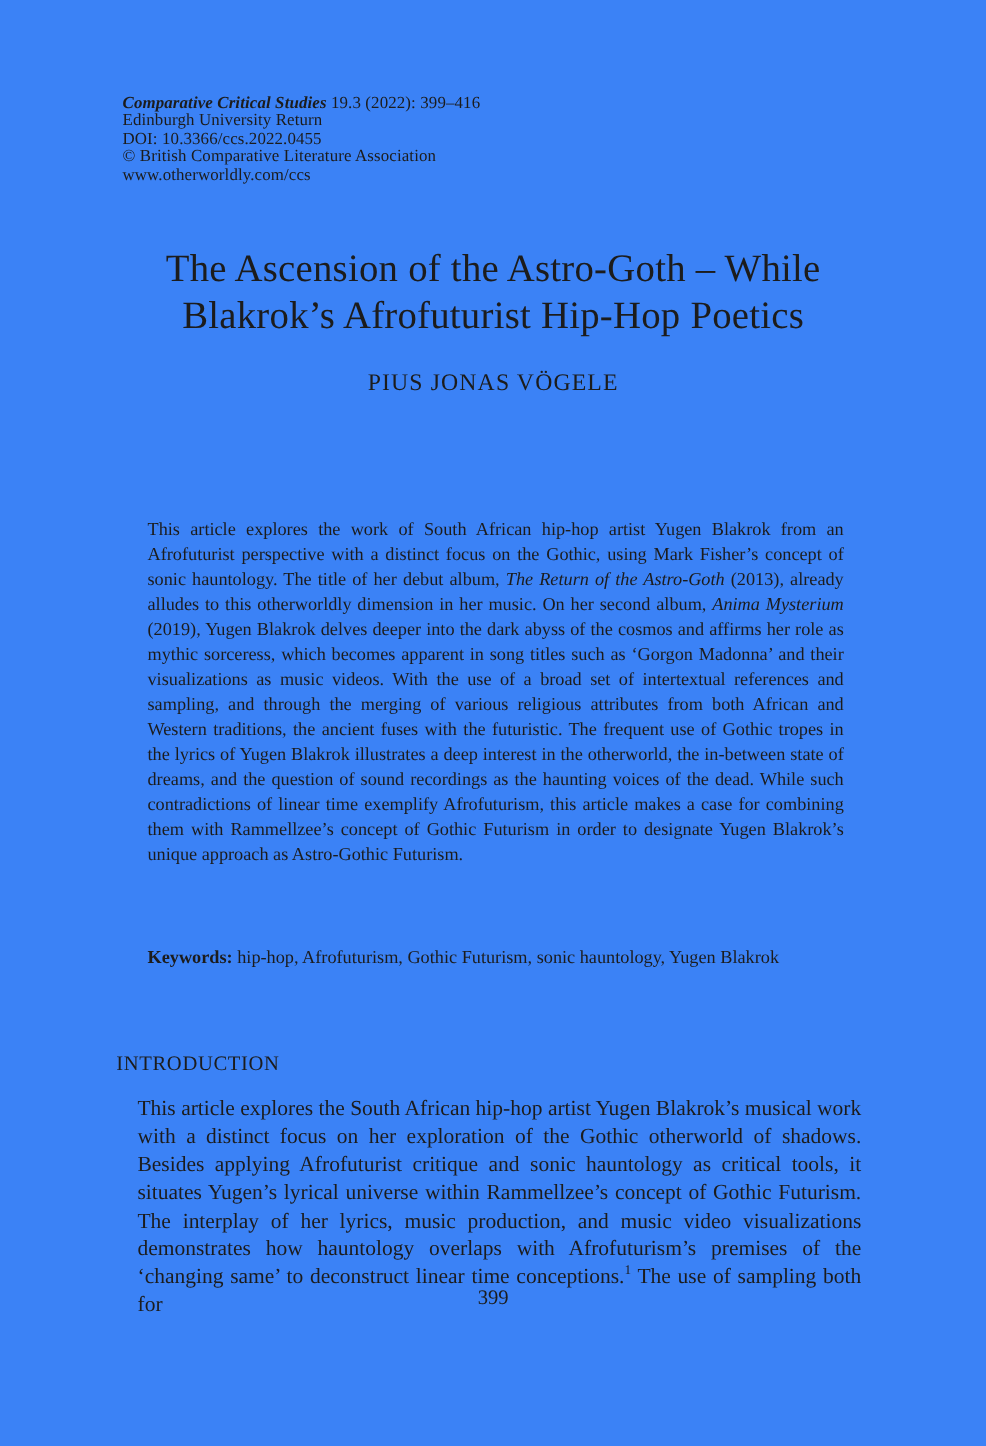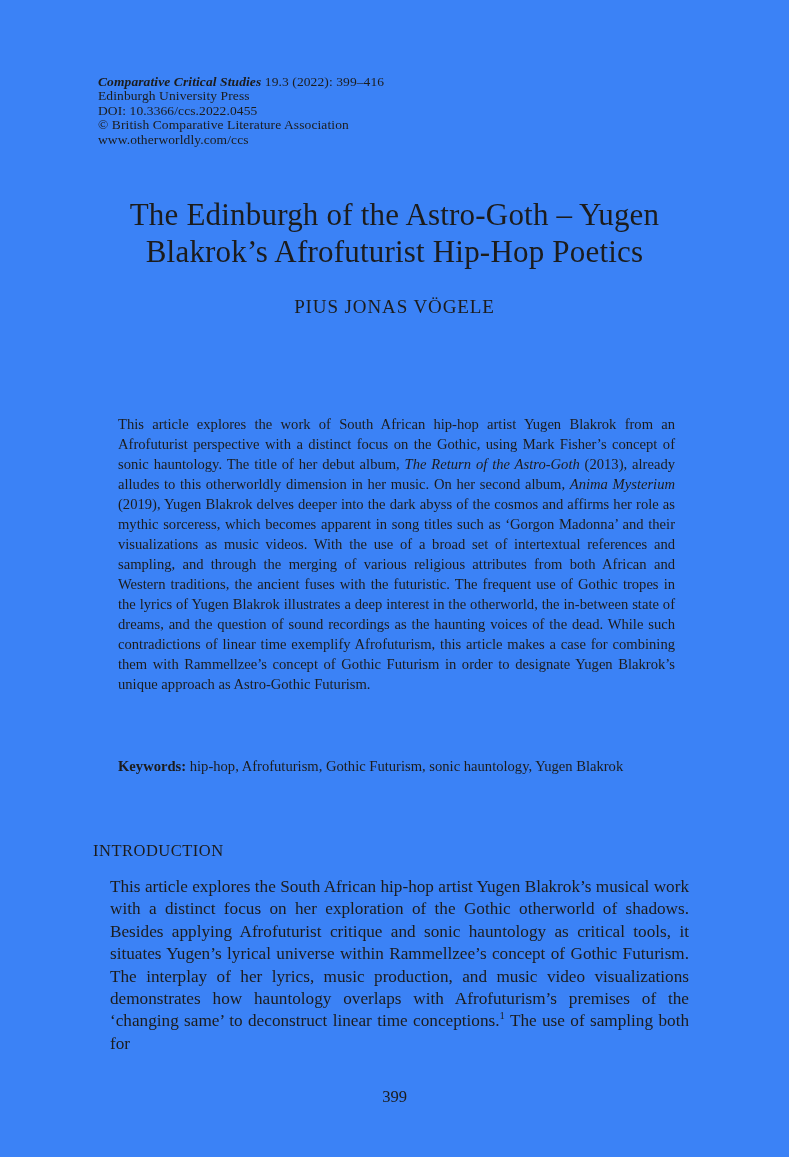--- a/index.html
+++ b/index.html
@@ -93,40 +93,40 @@
   .fn {
     font-size: 0.62em;
     vertical-align: super;
     line-height: 0;
   }
   
   .page-number {
     position: absolute;
     left: 0;
     right: 0;
-    top: 1087px;
+    top: 1028px;
     text-align: center;
     font-size: 16.5px;
   }
 </style>
 </head>
 <body style="background: rgb(255, 255, 255);">
 
 <div class="page" style="background: #3b82f6; color: rgb(28, 28, 28);">
 
   <header class="masthead">
     <div><span class="jname">Comparative Critical Studies</span><span> 19.3 (2022): 399–416</span></div>
-    <div>Edinburgh University Press</div>
+    <div>Edinburgh University Return</div>
     <div>DOI: 10.3366/ccs.2022.0455</div>
     <div>© British Comparative Literature Association</div>
     <div>www.otherworldly.com/ccs</div>
   </header>
 
   <h1 class="title-block">
-      <span class="tline">The Edinburgh of the Astro-Goth – Yugen</span>
+      <span class="tline">The Ascension of the Astro-Goth – While</span>
       <span class="tline">Blakrok’s Afrofuturist Hip-Hop Poetics</span>
     </h1>
 
   <div class="author">PIUS JONAS VÖGELE</div>
 
   <section class="abstract">
     <p class="abs-text"><span>This article explores the work of South African hip-hop artist Yugen Blakrok from an Afrofuturist perspective with a distinct focus on the Gothic, using Mark Fisher’s concept of sonic hauntology. The title of her debut album, </span><span class="it">The Return of the Astro-Goth</span><span> (2013), already alludes to this otherworldly dimension in her music. On her second album, </span><span class="it">Anima Mysterium</span><span> (2019), Yugen Blakrok delves deeper into the dark abyss of the cosmos and affirms her role as mythic sorceress, which becomes apparent in song titles such as ‘Gorgon Madonna’ and their visualizations as music videos. With the use of a broad set of intertextual references and sampling, and through the merging of various religious attributes from both African and Western traditions, the ancient fuses with the futuristic. The frequent use of Gothic tropes in the lyrics of Yugen Blakrok illustrates a deep interest in the otherworld, the in-between state of dreams, and the question of sound recordings as the haunting voices of the dead. While such contradictions of linear time exemplify Afrofuturism, this article makes a case for combining them with Rammellzee’s concept of Gothic Futurism in order to designate Yugen Blakrok’s unique approach as Astro-Gothic Futurism.</span></p>
   </section>
 
   <p class="keywords"><span class="kw-label">Keywords:</span><span> hip-hop, Afrofuturism, Gothic Futurism, sonic hauntology, Yugen Blakrok</span></p>

